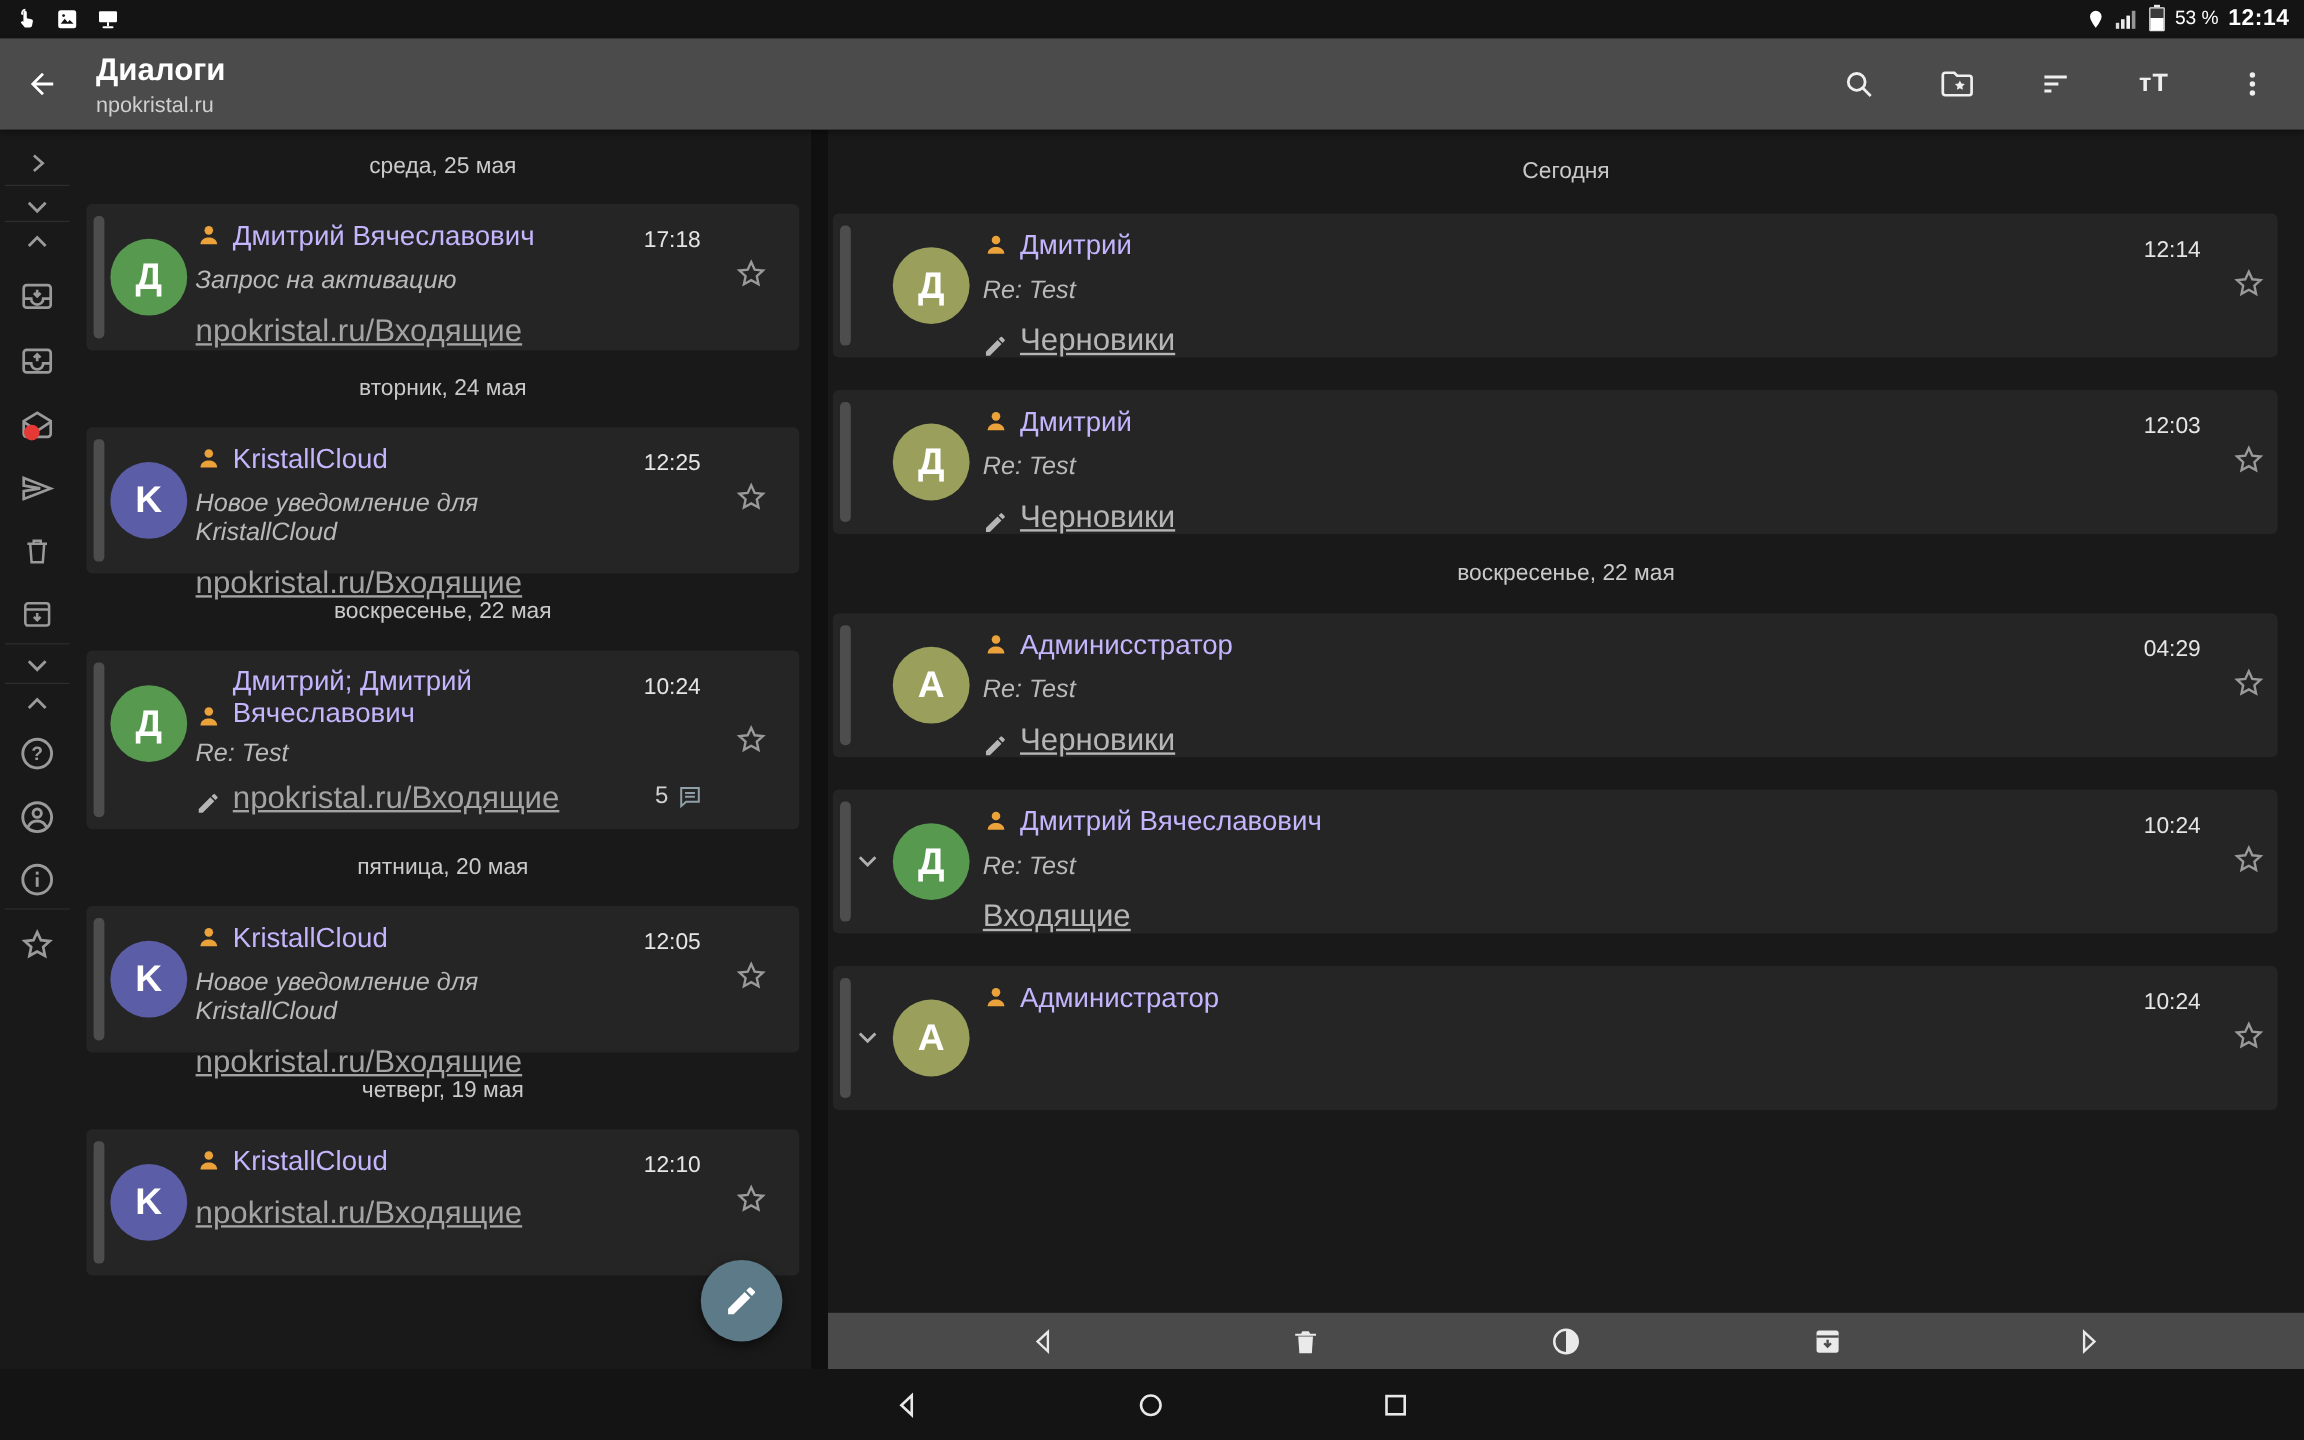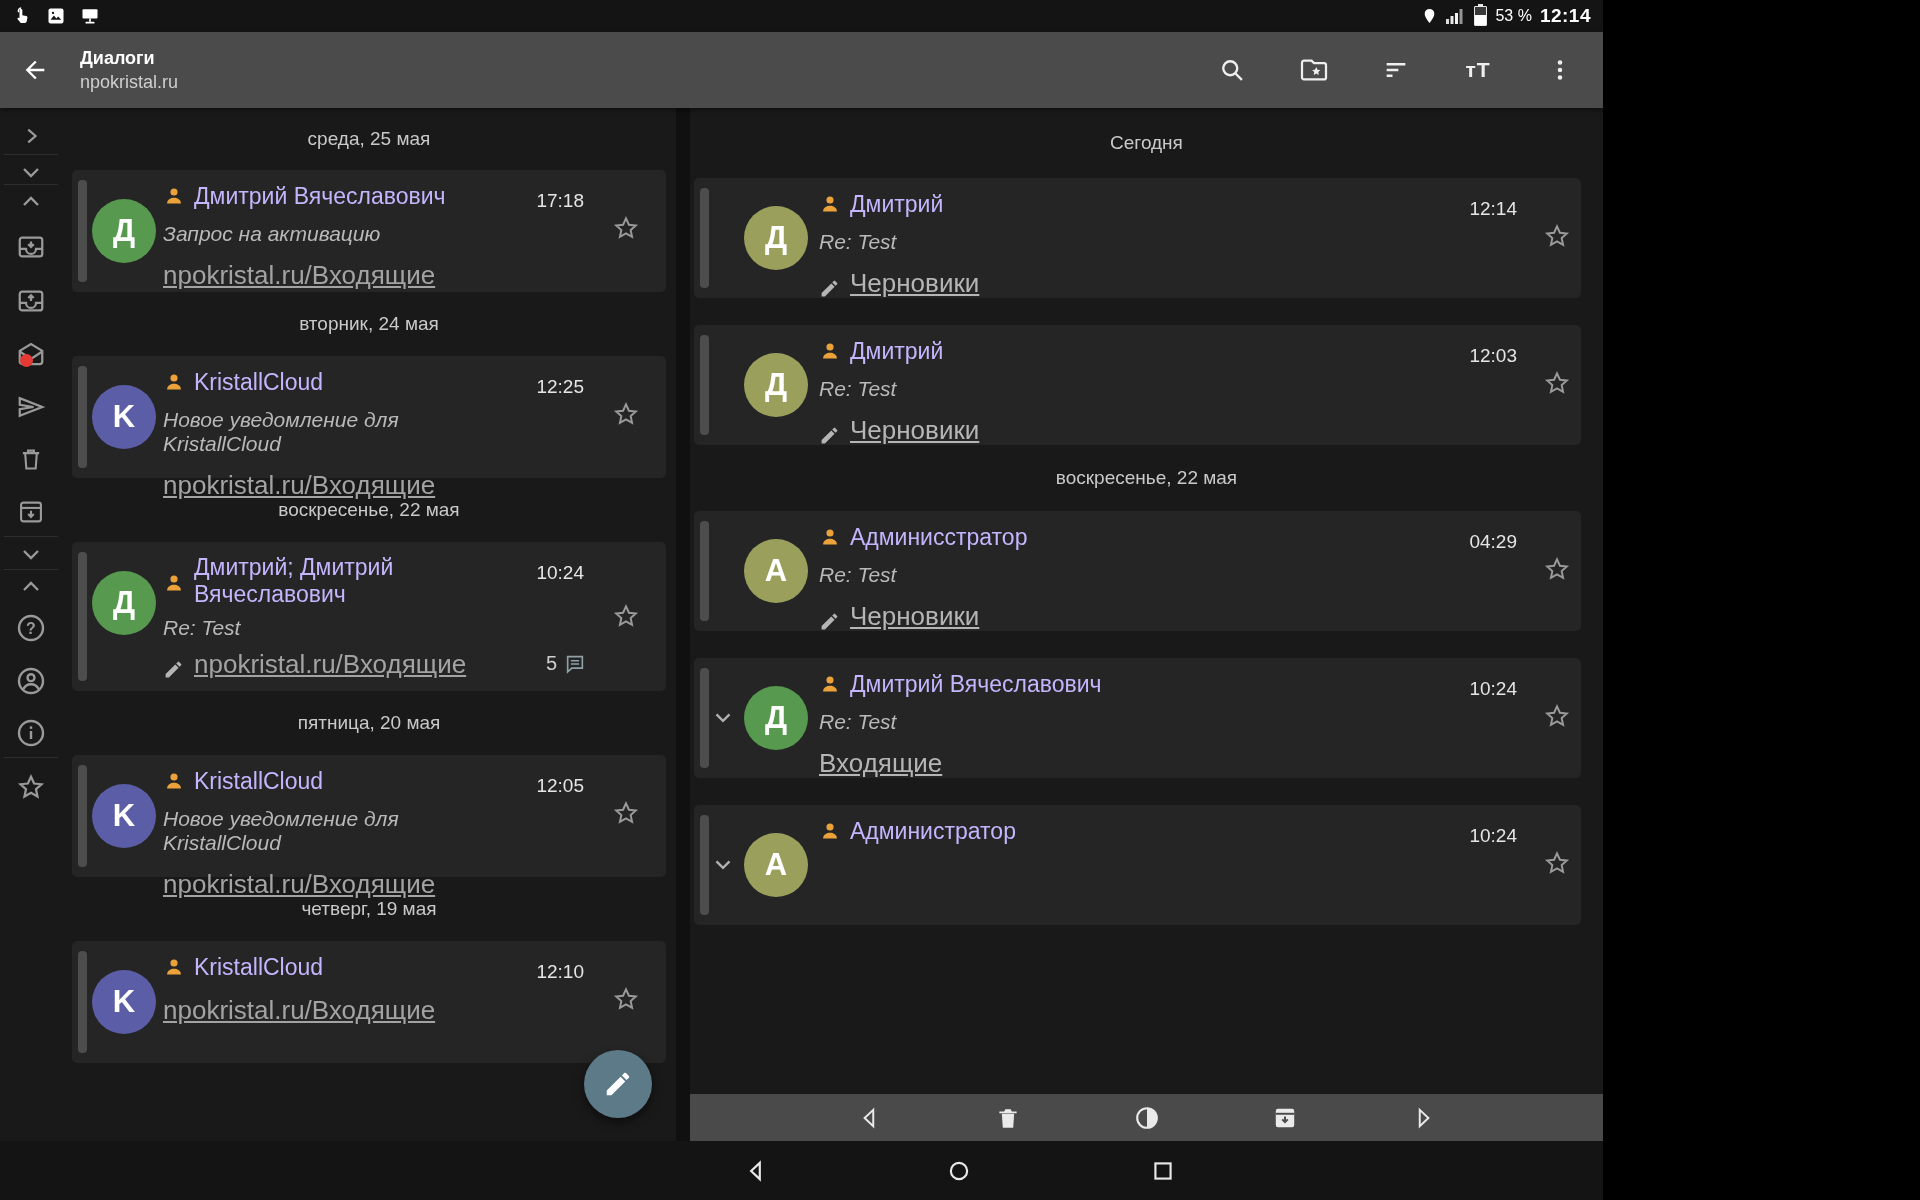--- a/index.html
+++ b/index.html
@@ -1,36 +1,36 @@
 <!DOCTYPE html>
 <html><head>
 <meta charset="utf-8">
 <style>
   html,body{margin:0;padding:0;background:#000;}
-  .screen{position:relative;width:1603px;height:1200px;background:#191919;overflow:hidden;
+  .screen{position:relative;width:1920px;height:1200px;background:#191919;overflow:hidden;
     font-family:"Liberation Sans",sans-serif;color:#e3e3e3;-webkit-font-smoothing:antialiased;}
   svg{display:block;}
 
   
   .status-bar{position:absolute;top:0;left:0;right:0;height:32px;background:#141414;
     display:flex;align-items:center;padding:0 12px;box-sizing:border-box;color:#fff;}
   .sb-left{display:flex;align-items:center;gap:14px;}
   .sb-right{margin-left:auto;display:flex;align-items:center;gap:8px;}
   .sb-batt{position:relative;width:11px;height:18px;border:1px solid #e8e8e8;border-radius:1px;background:#3a3a3a;}
   .sb-batt::after{content:"";position:absolute;left:0;right:0;bottom:0;height:53%;background:#fff;}
   .sb-batt::before{content:"";position:absolute;top:-3px;left:3px;width:5px;height:2px;background:#e8e8e8;}
   .sb-pct{font-size:16px;}
   .sb-time{font-size:19px;font-weight:bold;letter-spacing:.5px;}
 
   
   .app-bar{position:absolute;top:32px;left:0;right:0;height:76px;background:#4b4b4b;
     display:flex;align-items:center;box-shadow:0 2px 5px rgba(0,0,0,.45);z-index:5;}
   .ab-back{width:70px;height:76px;display:flex;align-items:center;justify-content:center;background:none;border:none;cursor:pointer;}
   .ab-titles{display:flex;flex-direction:column;gap:3px;margin-left:10px;}
-  .ab-title{font-size:18px;font-weight:bold;color:#fff;}
+  .ab-title{font-size:26px;font-weight:bold;color:#fff;}
   .ab-sub{font-size:18px;color:#cfcfcf;}
   .ab-actions{margin-left:auto;display:flex;align-items:center;gap:40px;padding-right:22px;}
   .ab-btn{width:42px;height:48px;display:flex;align-items:center;justify-content:center;background:none;border:none;cursor:pointer;}
   .tt-label{font-size:21px;font-weight:bold;color:#efefef;letter-spacing:1px;}
 
   
   .body{position:absolute;top:108px;left:0;right:0;bottom:59px;display:flex;}
   .rail{position:relative;width:62px;background:#191919;flex:none;}
   .rail-btn{position:absolute;left:50%;transform:translateX(-50%);display:flex;align-items:center;justify-content:center;
     width:36px;height:36px;background:none;border:none;cursor:pointer;padding:0;}
@@ -379,21 +379,21 @@
         <button class="star-btn"><span><svg width="28" height="28" viewBox="0 0 24 24" fill="none" stroke="#9a9a9a" stroke-width="1.7">
                 <path d="M12 3.8l2.5 5.4 5.9.6-4.4 4 1.2 5.8L12 16.7l-5.2 2.9 1.2-5.8-4.4-4 5.9-.6z"></path>
               </svg></span></button>
       </div>
 
       <div class="date-header">воскресенье, 22 мая</div>
       <div class="card tall">
         <div class="cbar"></div>
         <div class="avatar av-green">Д</div>
         <div class="cmain">
-          <div class="row1" style="align-items:center">
+          <div class="row1" style="align-items:flex-end">
               <span style="margin-top:3px">
                 <svg width="22" height="22" viewBox="0 0 24 24" fill="#eca23b">
                   <circle cx="12" cy="7.6" r="3.9"></circle>
                   <path d="M4.5 19.4c.6-3.6 4-5.4 7.5-5.4s6.9 1.8 7.5 5.4v.8h-15z"></path>
                 </svg>
               </span>
             <span class="sender narrow">Дмитрий; Дмитрий Вячеславович</span>
             </div>
           <div class="subject">Re: Test</div>
           <div class="folder-row">

